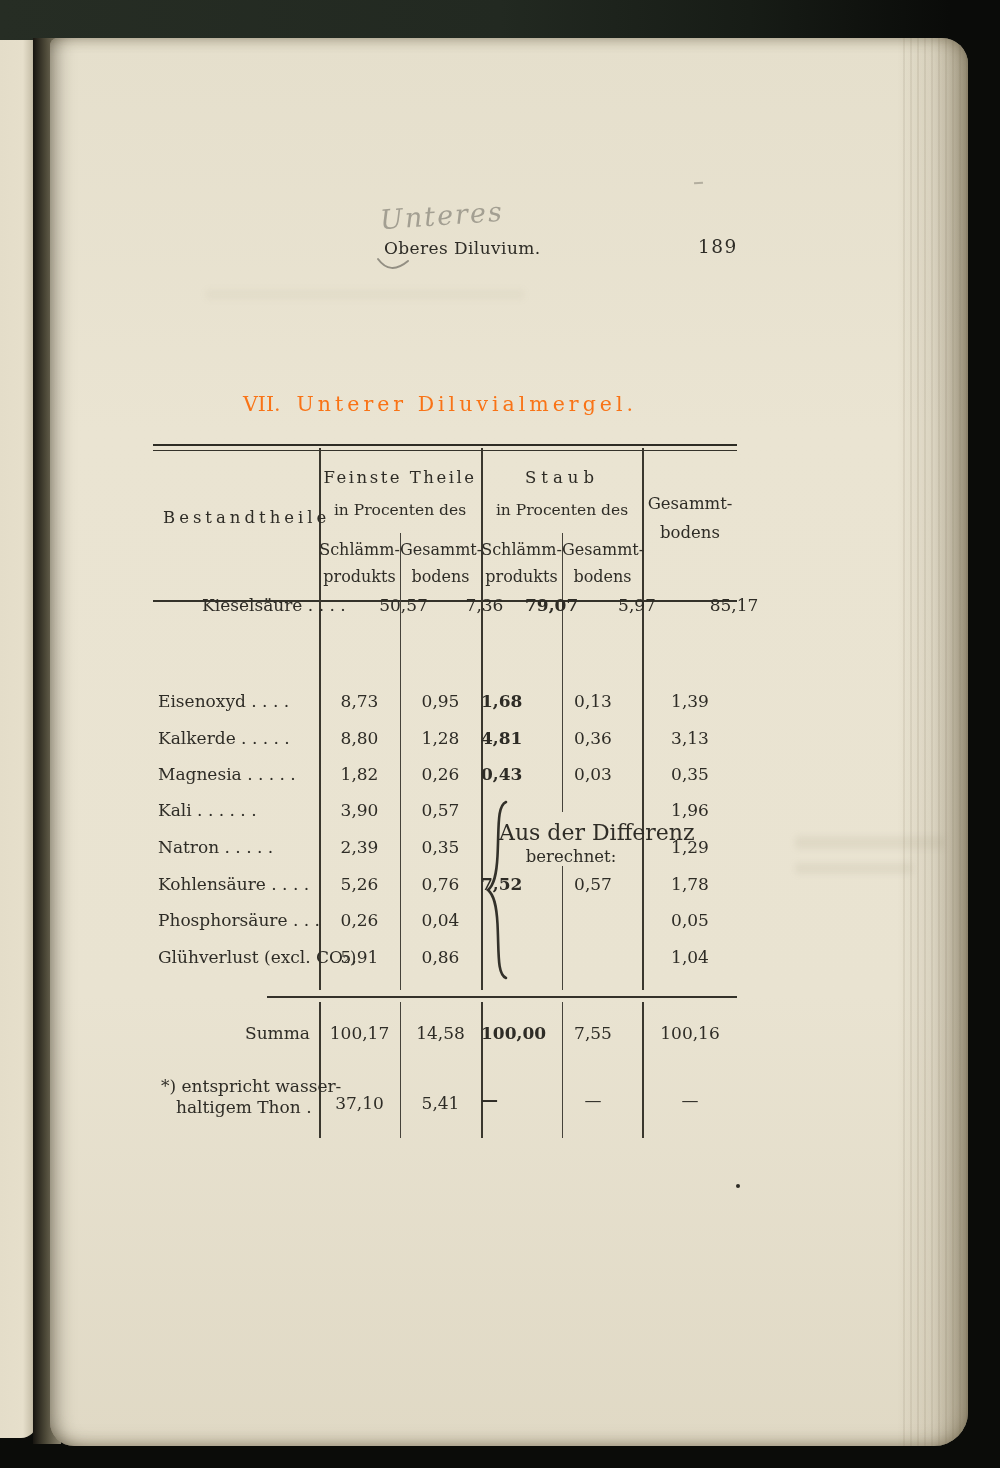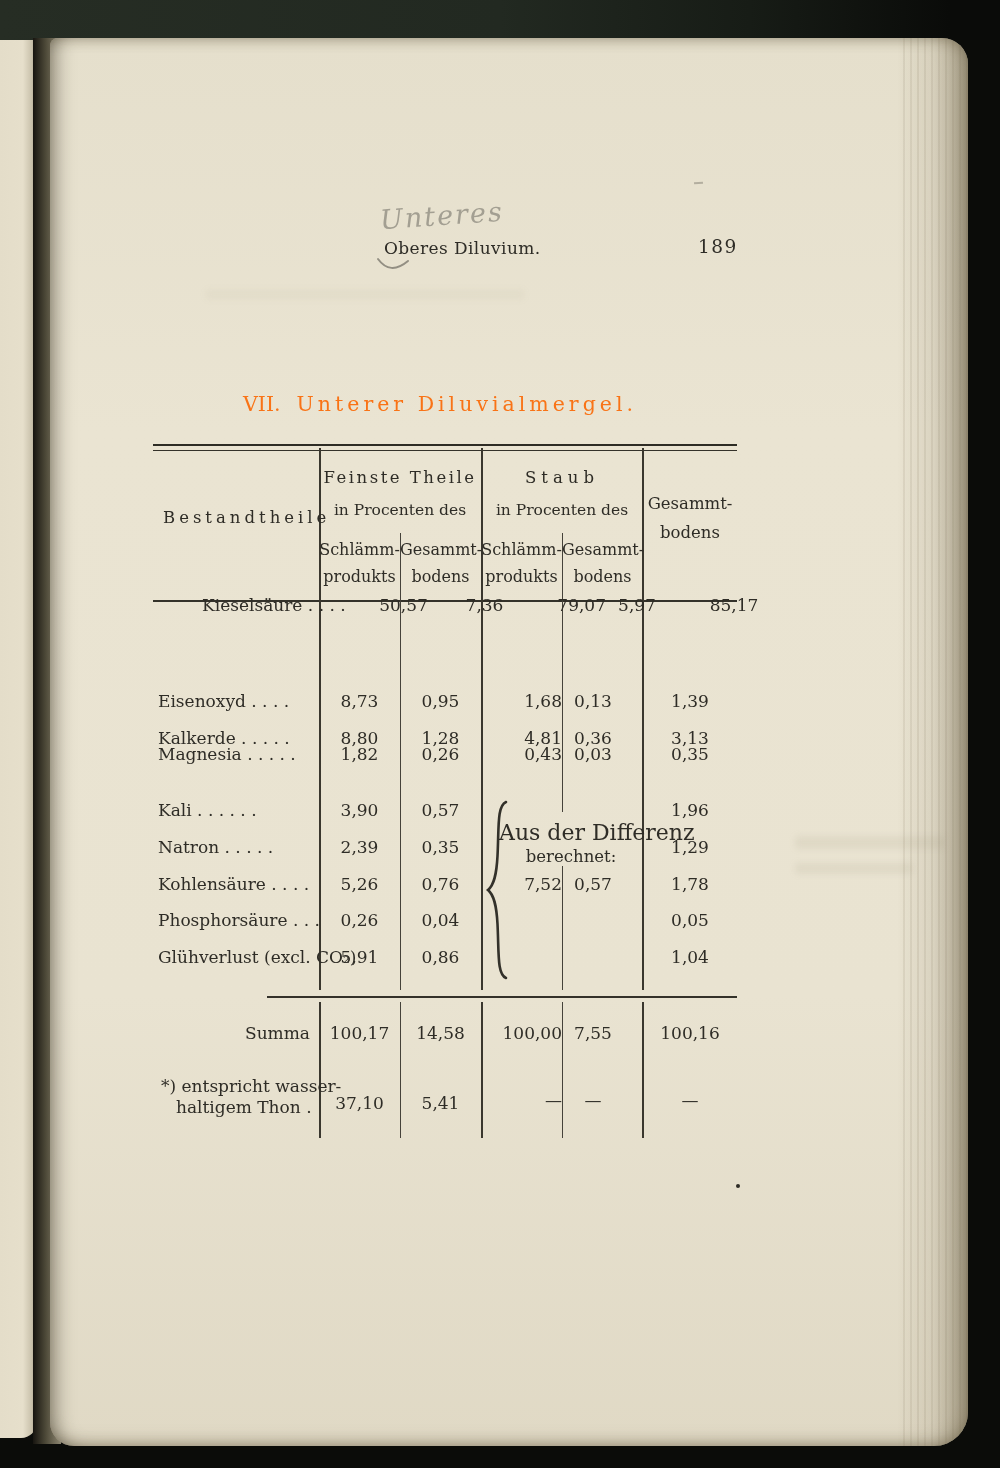--- a/index.html
+++ b/index.html
@@ -35,21 +35,21 @@
   .main-title .spaced{letter-spacing:4px;margin-left:16px;}
   
   .hrule{position:absolute;background:#34322a;}
   .vrule{position:absolute;background:#3a372e;}
   .t-row{position:absolute;left:0;width:1000px;height:26px;}
   .t-cell{position:absolute;top:0;white-space:nowrap;font-size:17px;}
   .colL{left:158px;width:157px;}
   .colLr{left:158px;width:152px;text-align:right;}
   .colA{left:319px;width:81px;text-align:center;}
   .colB{left:400px;width:81px;text-align:center;}
-  .colC{left:481px;width:81px;text-align:right;}
+  .colC{left:481px;width:81px;text-align:left;font-weight:bold;}
   .colD{left:562px;width:62px;text-align:center;}
   .colE{left:643px;width:94px;text-align:center;}
   .hdr{font-size:16.5px;text-align:center;white-space:nowrap;}
   .mark-dash{position:absolute;width:9px;height:2px;background:#b3ae9f;transform:rotate(-4deg);}
   .mark-dot{position:absolute;width:4px;height:4px;border-radius:50%;background:#2d2b25;}
 </style>
 </head>
 <body>
 
 <div class="stage">
@@ -126,21 +126,21 @@
     <span class="t-cell colE">1,39</span>
   </div>
   <div class="t-row" style="top:728px;">
     <span class="t-cell colL">Kalkerde .  .   .   .   .</span>
     <span class="t-cell colA">8,80</span>
     <span class="t-cell colB">1,28</span>
     <span class="t-cell colC">4,81</span>
     <span class="t-cell colD">0,36</span>
     <span class="t-cell colE">3,13</span>
   </div>
-  <div class="t-row" style="top:744px;">
+  <div class="t-row" style="top:764px;">
     <span class="t-cell colL">Magnesia .  .   .   .   .</span>
     <span class="t-cell colA">1,82</span>
     <span class="t-cell colB">0,26</span>
     <span class="t-cell colC">0,43</span>
     <span class="t-cell colD">0,03</span>
     <span class="t-cell colE">0,35</span>
   </div>
   <div class="t-row" style="top:800px;">
     <span class="t-cell colL">Kali   .  .   .   .   .   .</span>
     <span class="t-cell colA">3,90</span>

